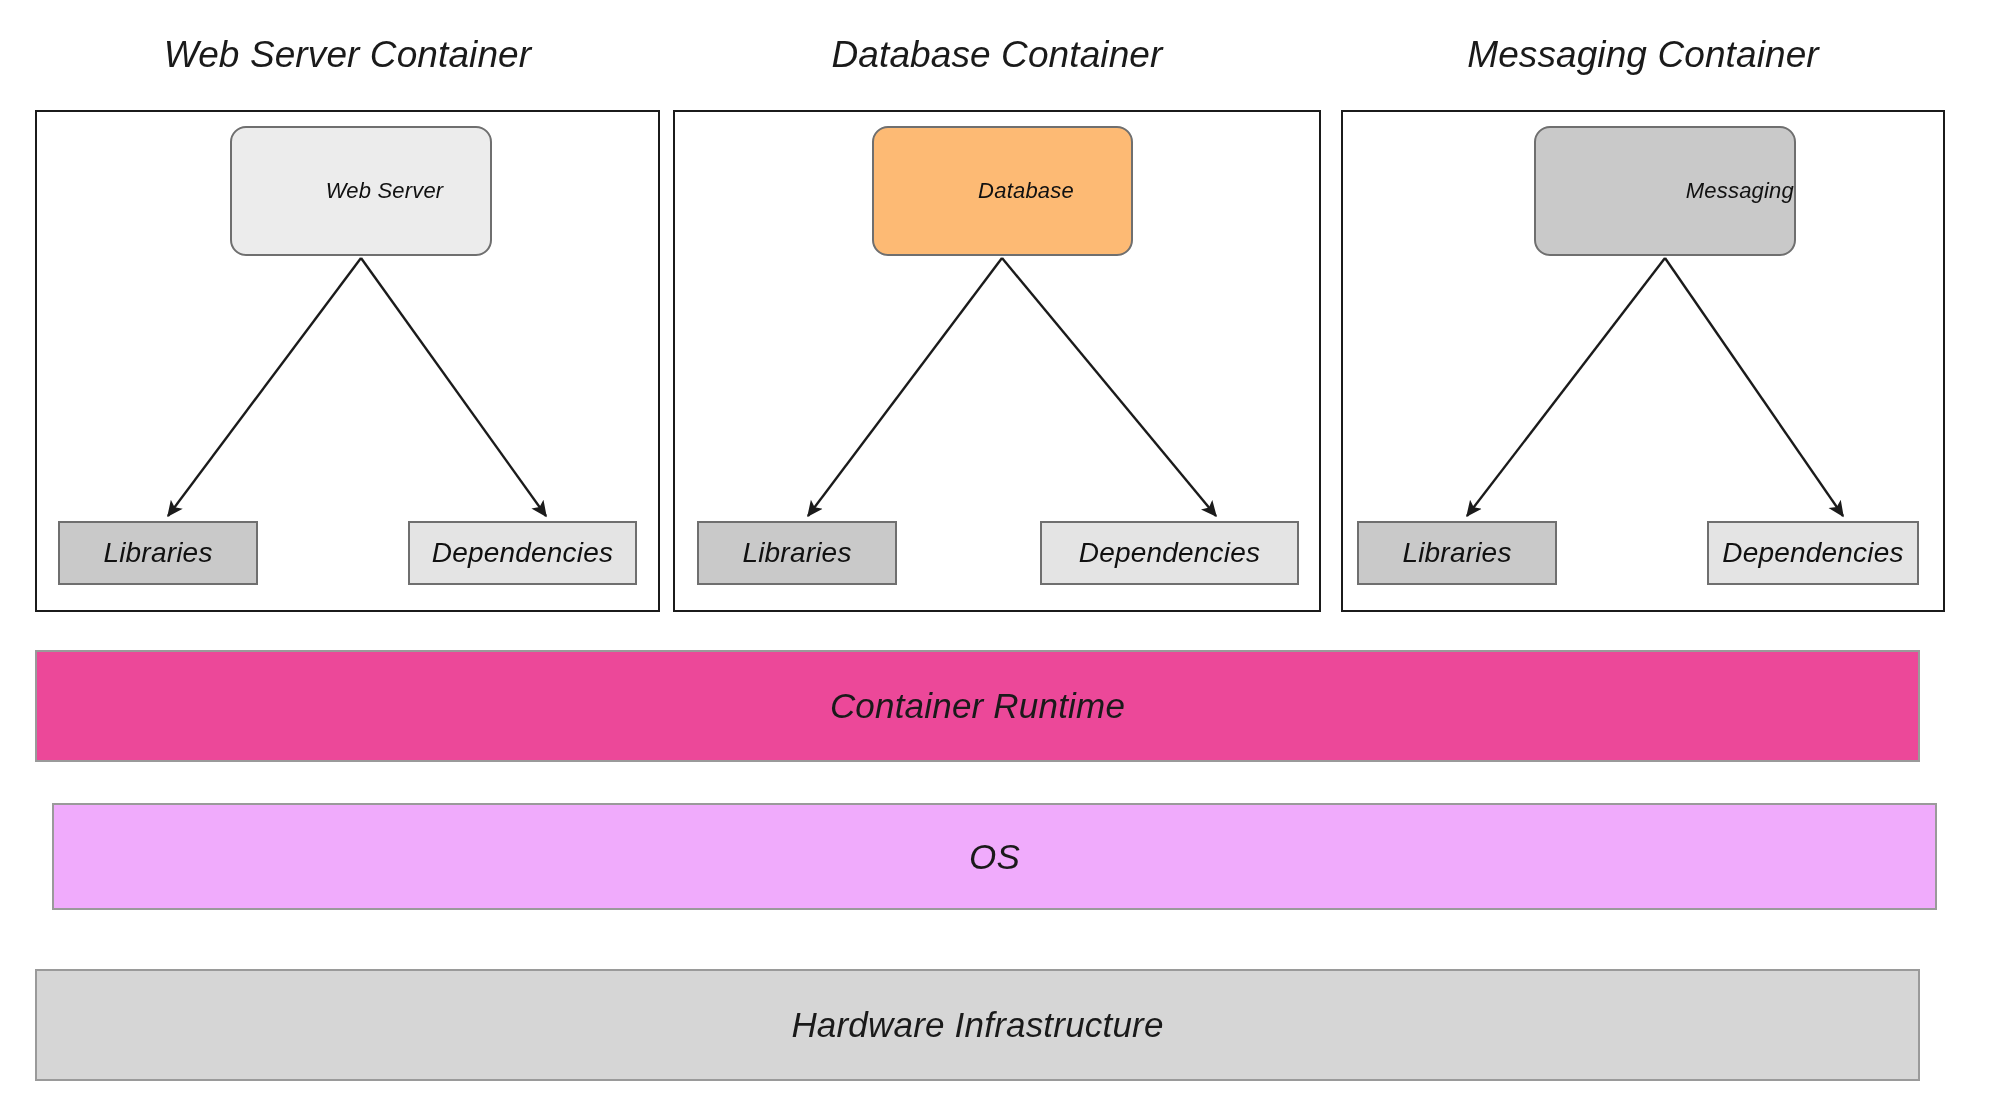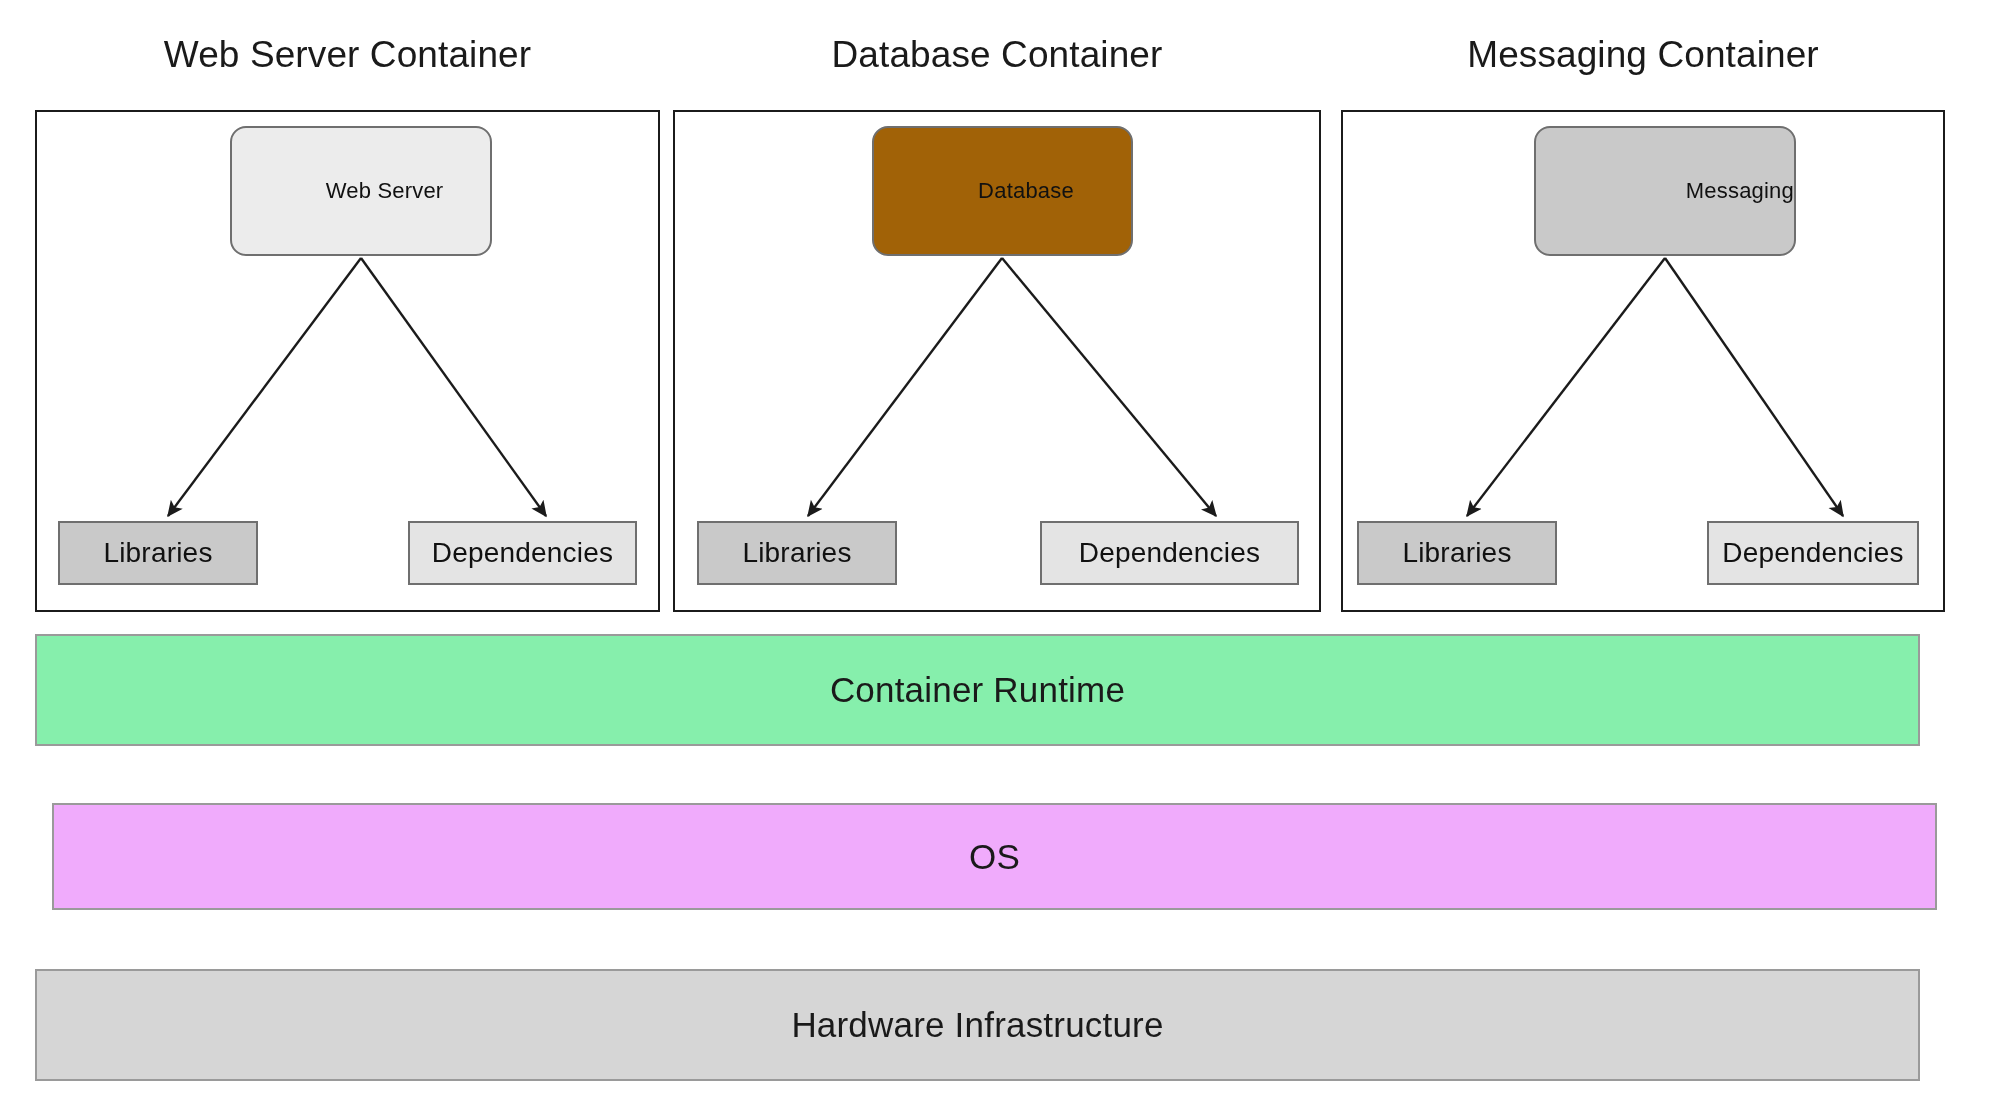--- a/index.html
+++ b/index.html
@@ -12,20 +12,21 @@
     font-family: "Liberation Sans", sans-serif;
     -webkit-font-smoothing: antialiased;
   }
 
   #canvas {
     position: relative;
     width: 2011px;
     height: 1111px;
     background: #ffffff;
     overflow: hidden;
+    font-style: italic;
   }
 
   
   .col-title {
     position: absolute;
     text-align: center;
     font-size: 37px;
     color: #1a1a1a;
     letter-spacing: 0.1px;
     white-space: nowrap;
@@ -119,21 +120,21 @@
         <line x1="1002" y1="258" x2="808" y2="516" stroke="#1b1b1b" stroke-width="2.4" marker-end="url(#arrowhead)"></line>
         <line x1="1002" y1="258" x2="1216" y2="516" stroke="#1b1b1b" stroke-width="2.4" marker-end="url(#arrowhead)"></line>
         <line x1="1665" y1="258" x2="1467" y2="516" stroke="#1b1b1b" stroke-width="2.4" marker-end="url(#arrowhead)"></line>
         <line x1="1665" y1="258" x2="1843" y2="516" stroke="#1b1b1b" stroke-width="2.4" marker-end="url(#arrowhead)"></line>
       </g>
   </svg>
 
   <div class="service-node" id="svc-0" style="left: 230px; top: 126px; width: 262px; height: 130px; background: rgb(236, 236, 236); border-color: rgb(111, 111, 111);">
     <span>Web Server</span>
   </div>
-  <div class="service-node" id="svc-1" style="left: 872px; top: 126px; width: 261px; height: 130px; background: #a16207; border-color: rgb(111, 111, 111);">
+  <div class="service-node" id="svc-1" style="left: 872px; top: 126px; width: 261px; height: 130px; background: #fdba74; border-color: rgb(111, 111, 111);">
     <span>Database</span>
   </div>
   <div class="service-node" id="svc-2" style="left: 1534px; top: 126px; width: 262px; height: 130px; background: rgb(201, 201, 201); border-color: rgb(111, 111, 111); justify-content: flex-end;">
     <span>Messaging</span>
   </div>
 
   <div class="leaf-node" id="leaf-0-0" style="left: 58px; top: 521px; width: 200px; height: 64px; background: rgb(201, 201, 201); border-color: rgb(111, 111, 111);">
     <span>Libraries</span>
   </div>
   <div class="leaf-node" id="leaf-0-1" style="left: 408px; top: 521px; width: 229px; height: 64px; background: rgb(228, 228, 228); border-color: rgb(111, 111, 111);">
@@ -147,21 +148,21 @@
     <span>Dependencies</span>
   </div>
 
   <div class="leaf-node" id="leaf-2-0" style="left: 1357px; top: 521px; width: 200px; height: 64px; background: rgb(201, 201, 201); border-color: rgb(111, 111, 111);">
     <span>Libraries</span>
   </div>
   <div class="leaf-node" id="leaf-2-1" style="left: 1707px; top: 521px; width: 212px; height: 64px; background: rgb(228, 228, 228); border-color: rgb(111, 111, 111);">
     <span>Dependencies</span>
   </div>
 
-  <div class="layer-bar" id="layer-0" style="left: 35px; top: 634px; width: 1885px; height: 112px; background: #86efac; border-color: rgb(154, 154, 154);">
+  <div class="layer-bar" id="layer-0" style="left: 35px; top: 650px; width: 1885px; height: 112px; background: #ec4899; border-color: rgb(154, 154, 154);">
     <span>Container Runtime</span>
   </div>
   <div class="layer-bar" id="layer-1" style="left: 52px; top: 803px; width: 1885px; height: 107px; background: #f0abfc; border-color: rgb(154, 154, 154);">
     <span>OS</span>
   </div>
   <div class="layer-bar" id="layer-2" style="left: 35px; top: 969px; width: 1885px; height: 112px; background: rgb(214, 214, 214); border-color: rgb(154, 154, 154);">
     <span>Hardware Infrastructure</span>
   </div>
 
 </div>

